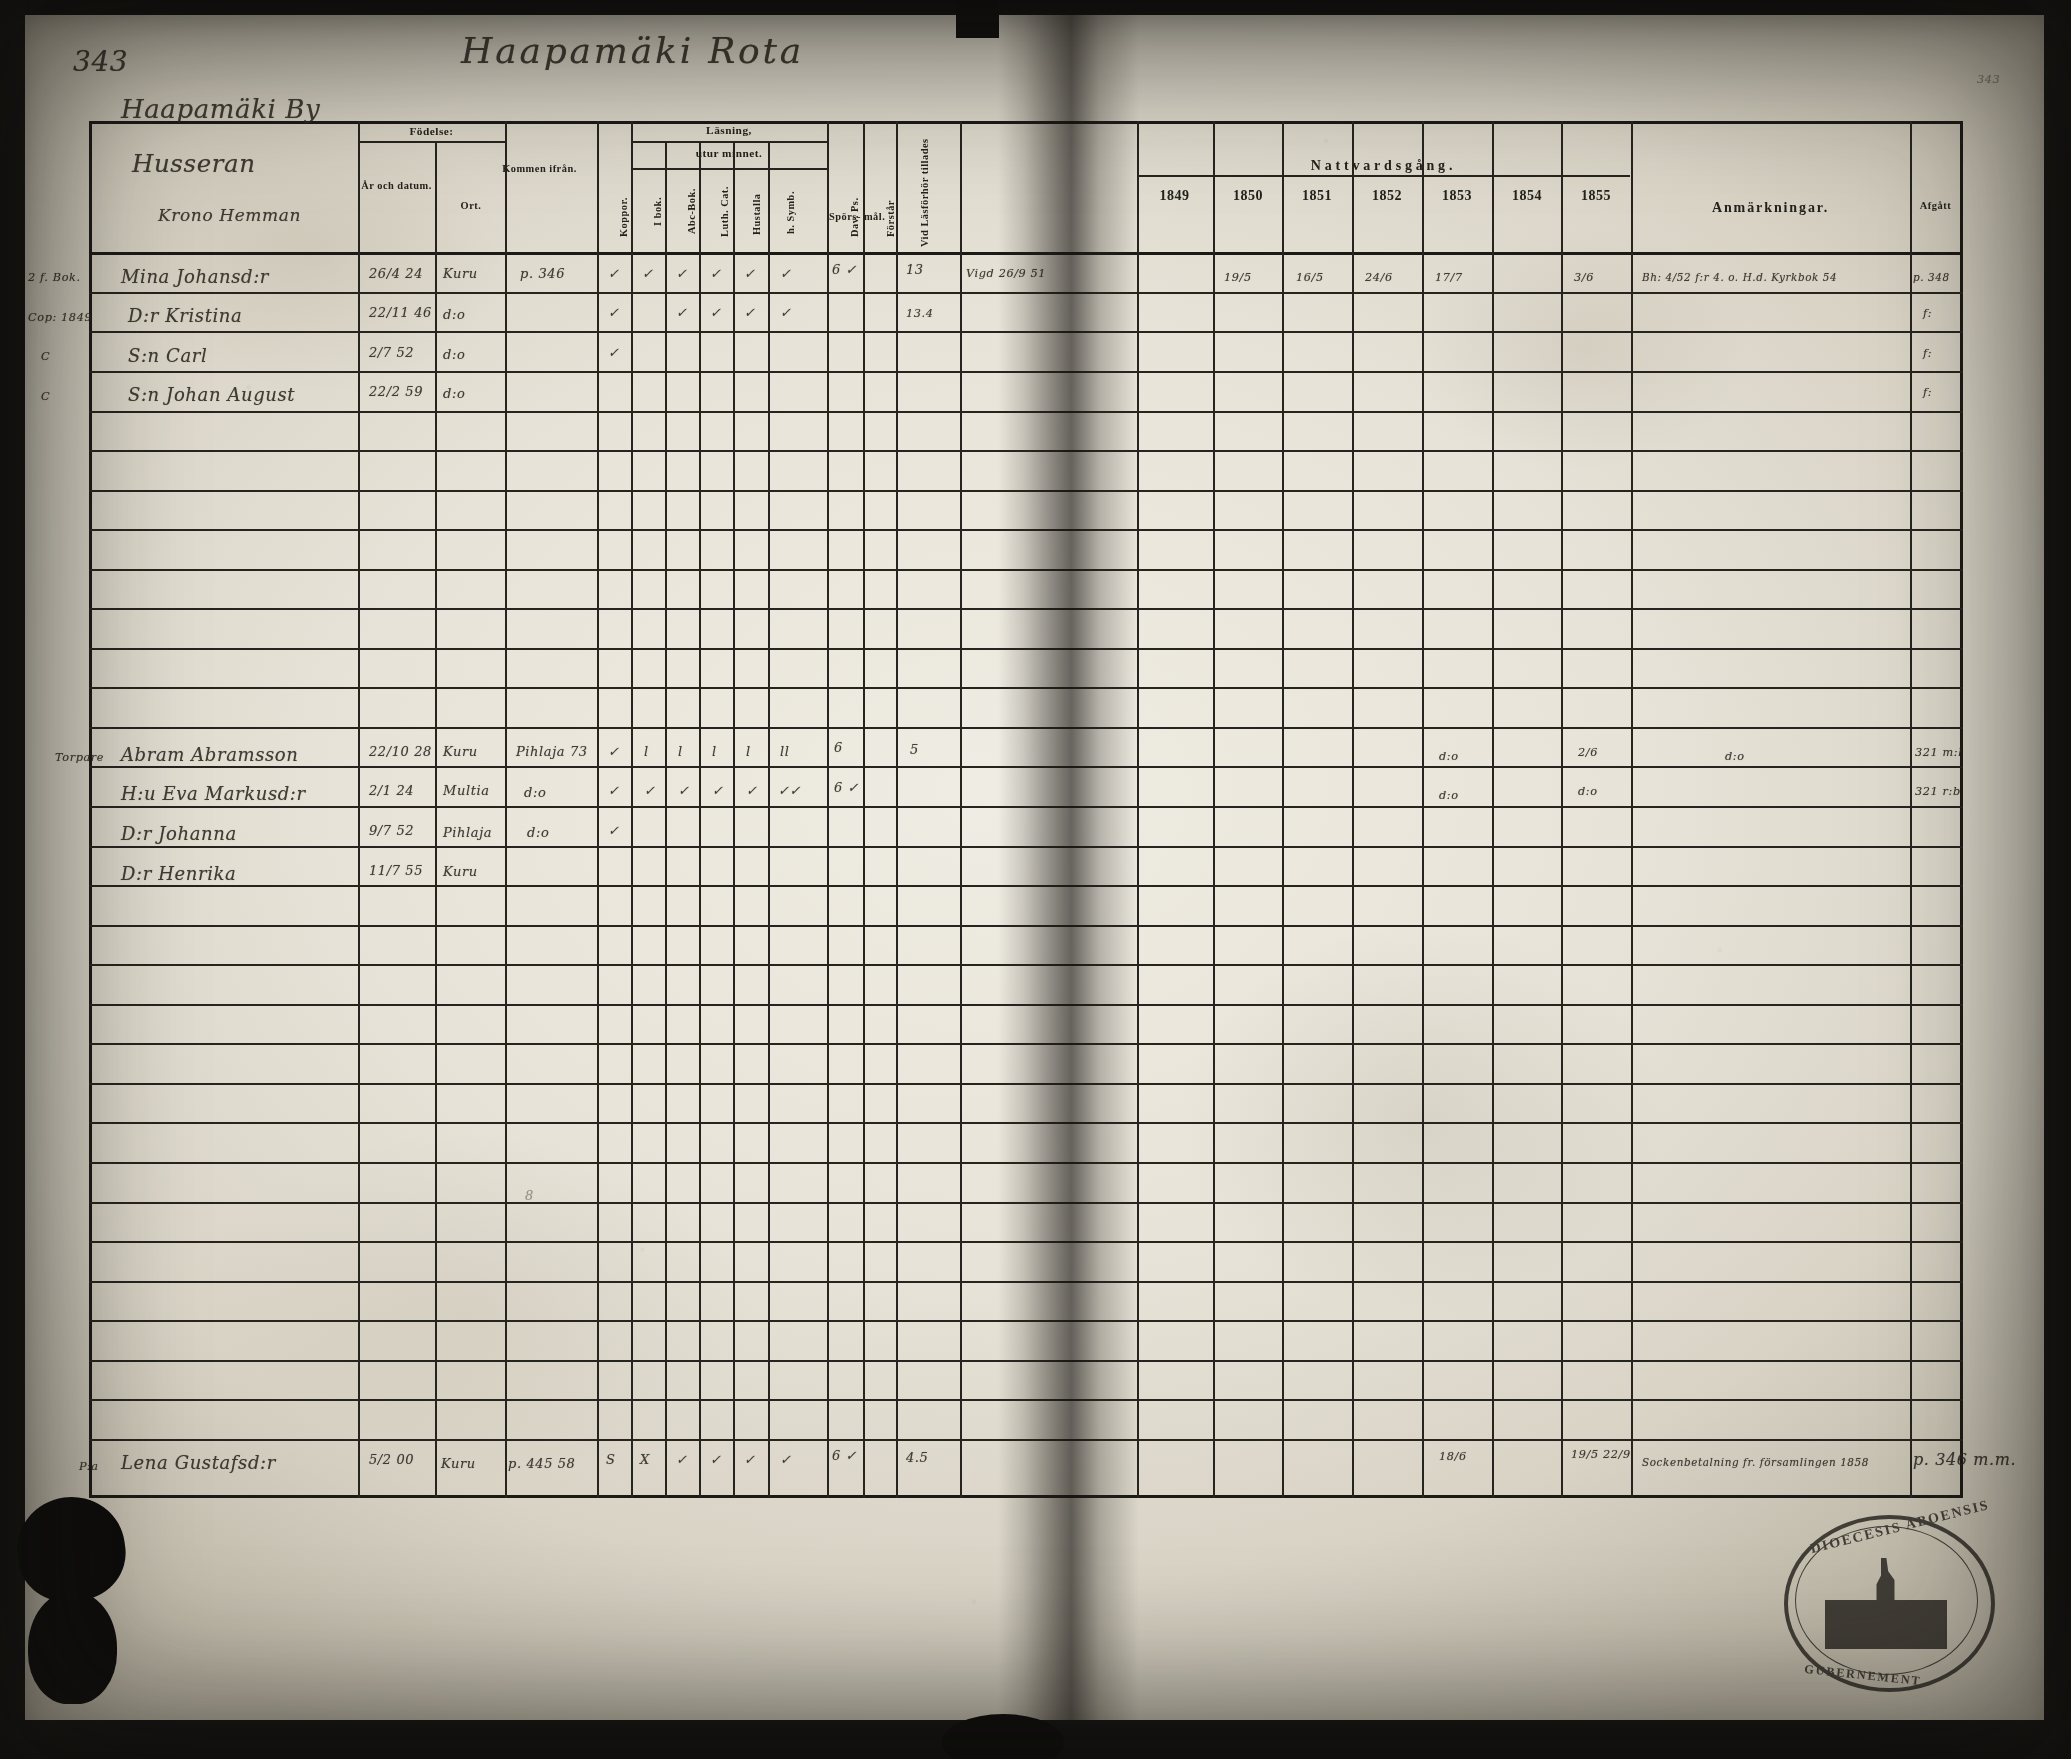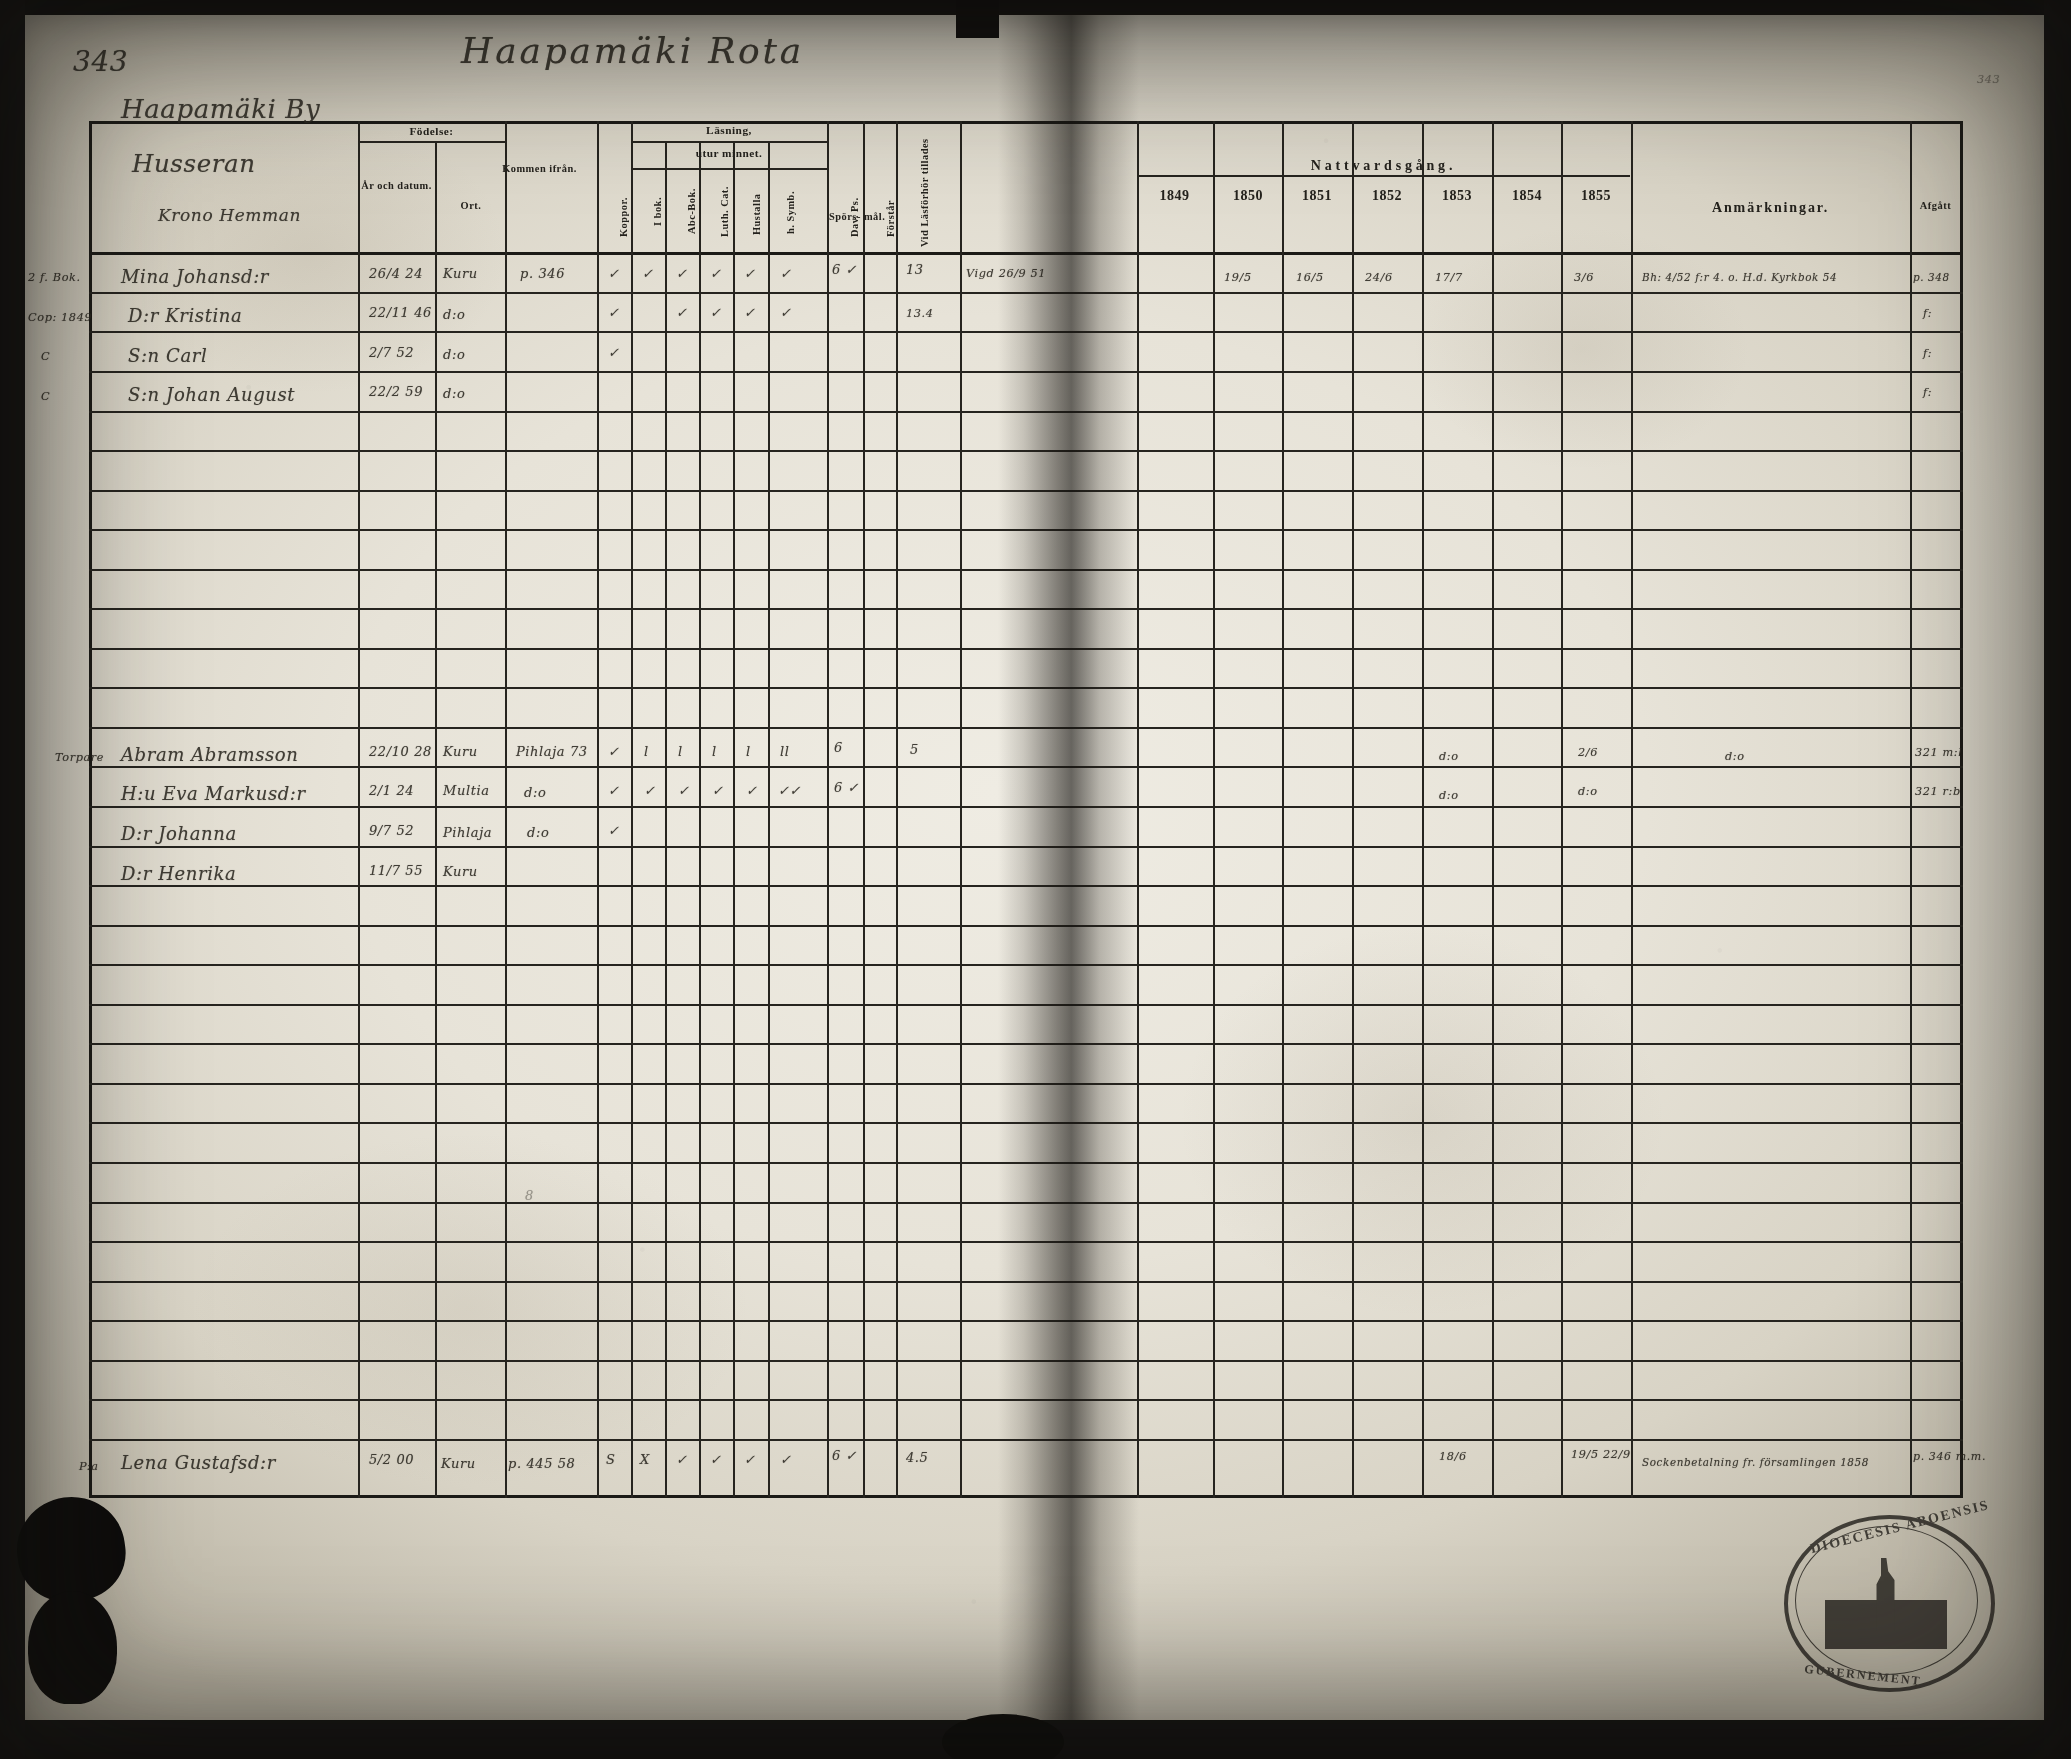--- a/index.html
+++ b/index.html
@@ -324,21 +324,21 @@
     <div class="hand sm" style="left:640px;top:1452px;">X</div>
     <div class="hand sm" style="left:676px;top:1452px;">✓</div>
     <div class="hand sm" style="left:710px;top:1452px;">✓</div>
     <div class="hand sm" style="left:744px;top:1452px;">✓</div>
     <div class="hand sm" style="left:780px;top:1452px;">✓</div>
     <div class="hand sm" style="left:832px;top:1448px;">6 ✓</div>
     <div class="hand sm" style="left:906px;top:1450px;">4.5</div>
     <div class="hand xs" style="left:1439px;top:1450px;">18/6</div>
     <div class="hand xs" style="left:1571px;top:1448px;">19/5 22/9</div>
     <div class="hand xs" style="left:1642px;top:1456px;font-size:10.4px;font-style:italic;">Sockenbetalning fr. församlingen 1858</div>
-    <div class="hand xs" style="left:1913px;top:1450px;font-size:11px;">p. 346 m.m.</div>
+    <div class="hand xs" style="left:1913px;top:1450px;font-size:16px;">p. 346 m.m.</div>
 
     <div class="hand xs" style="left:1977px;top:73px;opacity:.45;">343</div>
     <div class="hand sm" style="left:525px;top:1188px;opacity:.4;">8</div>
   </div>
 
   <div id="stamp">
     <div class="ring"></div>
     <div class="ring2"></div>
     <div class="body"></div>
     <div class="church"></div>

